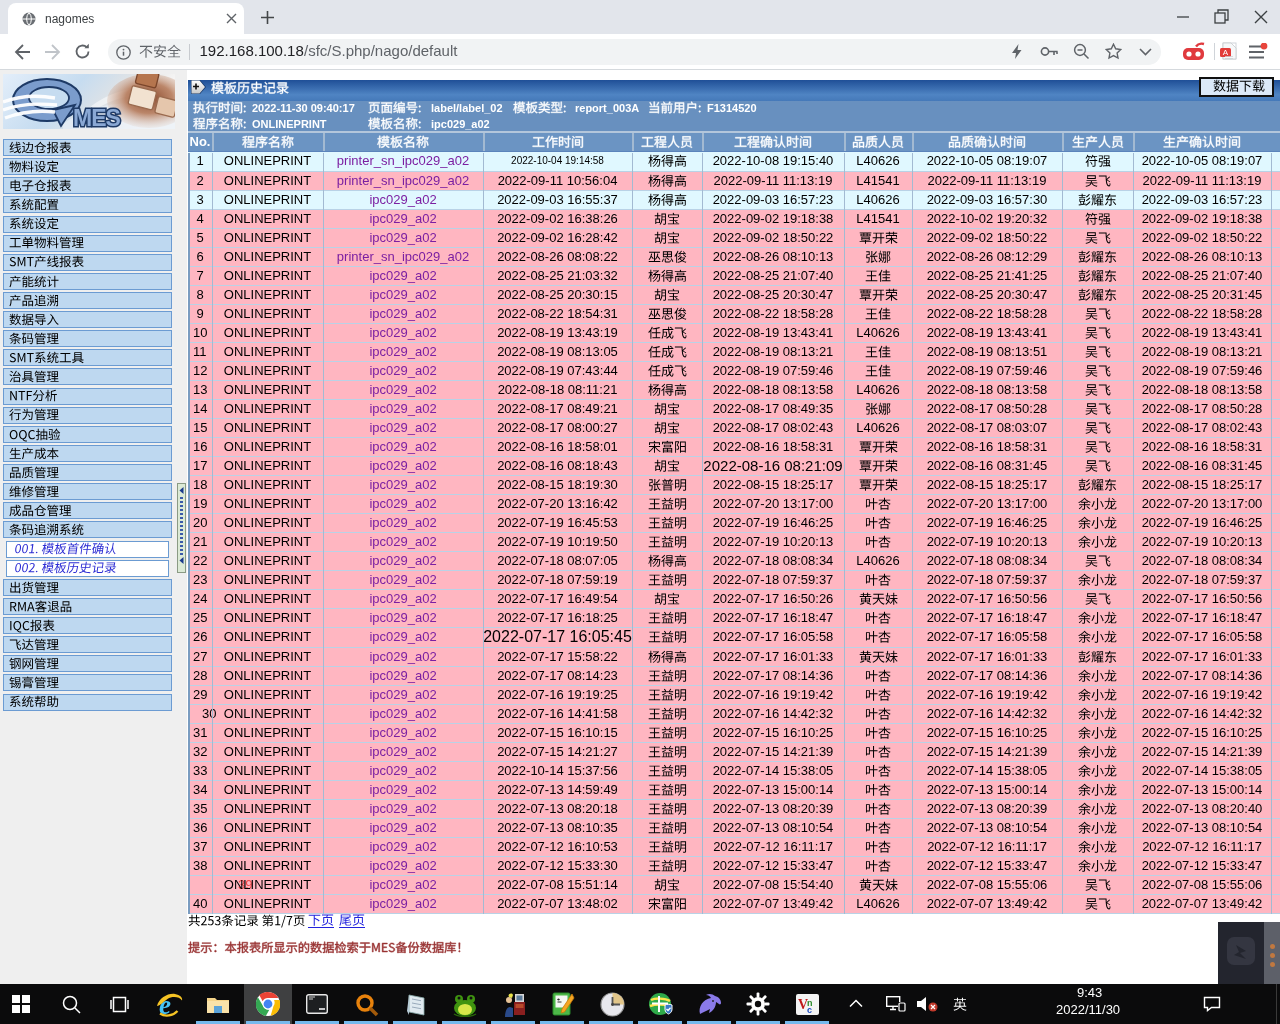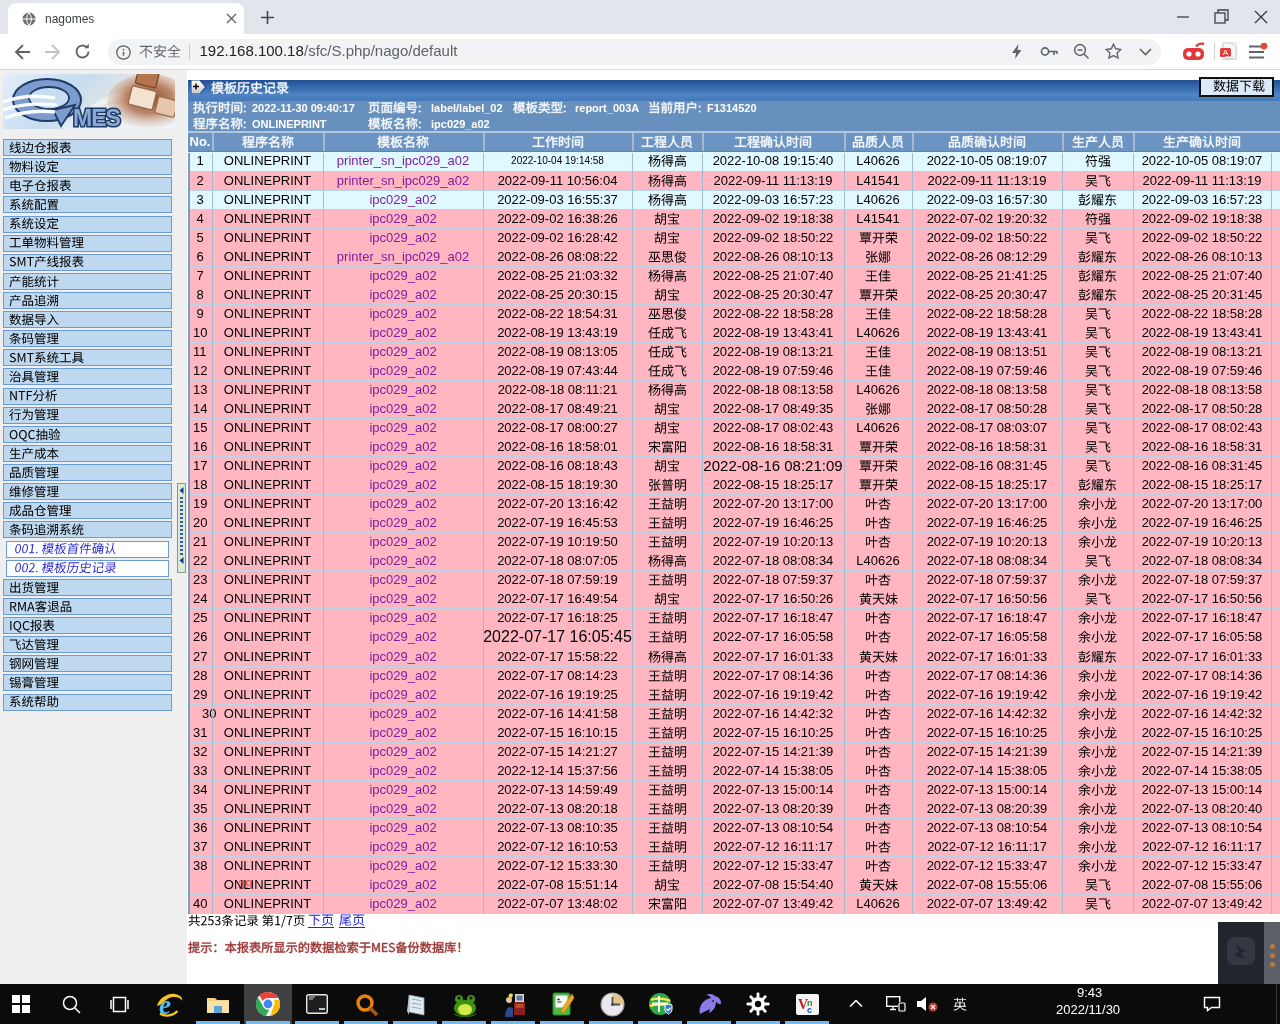--- a/index.html
+++ b/index.html
@@ -886,21 +886,21 @@
 <div class="a" style="left:403px;top:210.5px;font-size:13px;line-height:16.25px;font-family:'Liberation Sans',sans-serif;color:#7b1fa2;white-space:pre;transform:translateX(-50%)">ipc029_a02</div>
 <div class="a" style="left:557.5px;top:210.5px;font-size:13px;line-height:16.25px;font-family:'Liberation Sans',sans-serif;color:#000;white-space:pre;transform:translateX(-50%)">2022-09-02 16:38:26</div>
 <svg style="position:absolute;left:654px;top:211.8px;overflow:visible" width="28" height="16">
     <g transform="translate(0,11.7) scale(0.013)" fill="#000">
       <use href="#g118" x="0"></use>
       <use href="#g119" x="1000"></use>
     </g>
   </svg>
 <div class="a" style="left:773px;top:210.5px;font-size:13px;line-height:16.25px;font-family:'Liberation Sans',sans-serif;color:#000;white-space:pre;transform:translateX(-50%)">2022-09-02 19:18:38</div>
 <div class="a" style="left:878px;top:210.5px;font-size:13px;line-height:16.25px;font-family:'Liberation Sans',sans-serif;color:#000;white-space:pre;transform:translateX(-50%)">L41541</div>
-<div class="a" style="left:987px;top:210.5px;font-size:13px;line-height:16.25px;font-family:'Liberation Sans',sans-serif;color:#000;white-space:pre;transform:translateX(-50%)">2022-07-02 19:20:32</div>
+<div class="a" style="left:987px;top:210.5px;font-size:13px;line-height:16.25px;font-family:'Liberation Sans',sans-serif;color:#000;white-space:pre;transform:translateX(-50%)">2022-10-02 19:20:32</div>
 <svg style="position:absolute;left:1084.5px;top:211.8px;overflow:visible" width="28" height="16">
     <g transform="translate(0,11.7) scale(0.013)" fill="#000">
       <use href="#g112" x="0"></use>
       <use href="#g113" x="1000"></use>
     </g>
   </svg>
 <div class="a" style="left:1202px;top:210.5px;font-size:13px;line-height:16.25px;font-family:'Liberation Sans',sans-serif;color:#000;white-space:pre;transform:translateX(-50%)">2022-09-02 19:18:38</div>
 <div class="a" style="left:188px;top:229px;width:1092px;height:18px;background:#ffb6c1"></div>
 <div class="a" style="left:188px;top:247px;width:1092px;height:1px;background:#b9d2e6"></div>
 <div class="a" style="left:196.5px;top:229.5px;font-size:13px;line-height:16.25px;font-family:'Liberation Sans',sans-serif;color:#000;white-space:pre;">5</div>
@@ -1680,21 +1680,21 @@
       <use href="#g140" x="1000"></use>
       <use href="#g141" x="2000"></use>
     </g>
   </svg>
 <div class="a" style="left:1202px;top:743.5px;font-size:13px;line-height:16.25px;font-family:'Liberation Sans',sans-serif;color:#000;white-space:pre;transform:translateX(-50%)">2022-07-15 14:21:39</div>
 <div class="a" style="left:188px;top:762px;width:1092px;height:18px;background:#ffb6c1"></div>
 <div class="a" style="left:188px;top:780px;width:1092px;height:1px;background:#b9d2e6"></div>
 <div class="a" style="left:193px;top:762.5px;font-size:13px;line-height:16.25px;font-family:'Liberation Sans',sans-serif;color:#000;white-space:pre;">33</div>
 <div class="a" style="left:267.5px;top:762.5px;font-size:13px;line-height:16.25px;font-family:'Liberation Sans',sans-serif;color:#000;white-space:pre;transform:translateX(-50%)">ONLINEPRINT</div>
 <div class="a" style="left:403px;top:762.5px;font-size:13px;line-height:16.25px;font-family:'Liberation Sans',sans-serif;color:#7b1fa2;white-space:pre;transform:translateX(-50%)">ipc029_a02</div>
-<div class="a" style="left:557.5px;top:762.5px;font-size:13px;line-height:16.25px;font-family:'Liberation Sans',sans-serif;color:#000;white-space:pre;transform:translateX(-50%)">2022-12-14 15:37:56</div>
+<div class="a" style="left:557.5px;top:762.5px;font-size:13px;line-height:16.25px;font-family:'Liberation Sans',sans-serif;color:#000;white-space:pre;transform:translateX(-50%)">2022-10-14 15:37:56</div>
 <svg style="position:absolute;left:647.5px;top:763.8px;overflow:visible" width="41" height="16">
     <g transform="translate(0,11.7) scale(0.013)" fill="#000">
       <use href="#g128" x="0"></use>
       <use href="#g136" x="1000"></use>
       <use href="#g135" x="2000"></use>
     </g>
   </svg>
 <div class="a" style="left:773px;top:762.5px;font-size:13px;line-height:16.25px;font-family:'Liberation Sans',sans-serif;color:#000;white-space:pre;transform:translateX(-50%)">2022-07-14 15:38:05</div>
 <svg style="position:absolute;left:865px;top:763.8px;overflow:visible" width="28" height="16">
     <g transform="translate(0,11.7) scale(0.013)" fill="#000">

